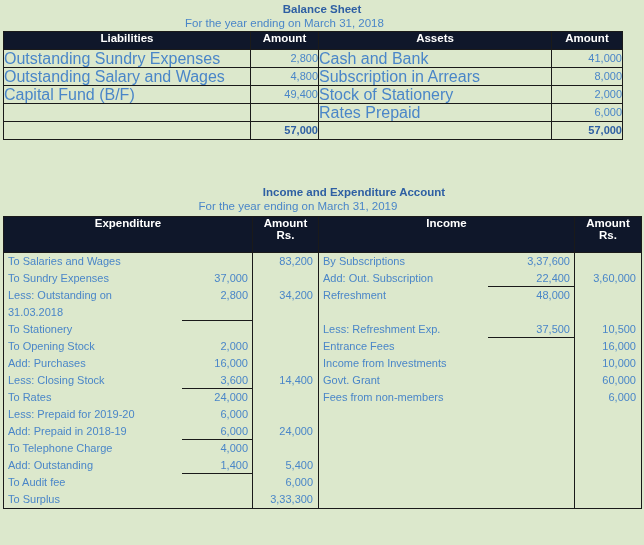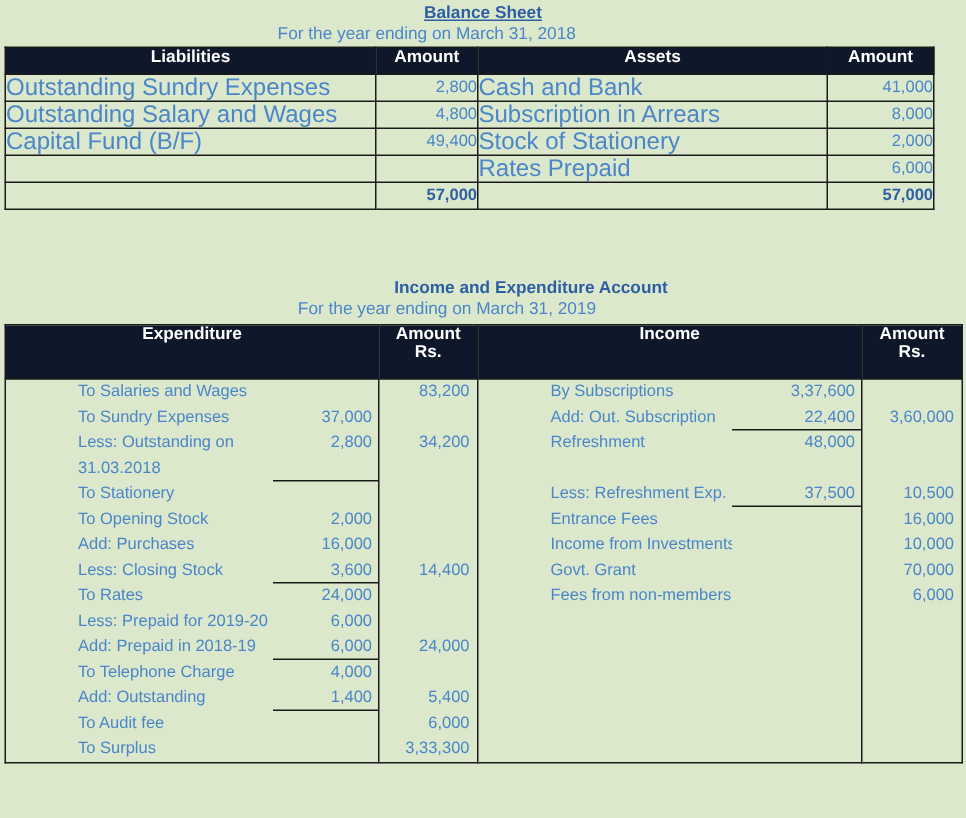--- a/index.html
+++ b/index.html
@@ -103,21 +103,20 @@
   }
   .split .lbl {
     flex: 1 1 auto;
     font-size: 11px;
     color: #4a86c8;
     padding-left: 4px;
     white-space: nowrap;
     line-height: 17px;
     height: 17px;
     overflow: hidden;
-    margin-left: 44px;
   }
   .split .sub {
     flex: 0 0 66px;
     font-size: 11px;
     color: #4a86c8;
     text-align: right;
     padding-right: 4px;
     white-space: nowrap;
     line-height: 17px;
     height: 17px;
@@ -128,21 +127,21 @@
   }
   .split .sub.wide { flex: 0 0 82px; }
 
   .inner-pad { padding: 0; }
 </style>
 </head>
 <body>
 
 <div class="sheet">
 
-  <div class="title" style="position:absolute; left:0; top:2px; width:644px;text-decoration:underline;">Balance Sheet</div>
+  <div class="title" style="position:absolute; left:0; top:2px; width:644px;">Balance Sheet</div>
   <div class="subtitle" style="position:absolute; left:0; top:16px; width:569px;">For the year ending on March 31, 2018</div>
 
   <table class="tbl" id="balance-sheet">
     <colgroup>
       <col style="width:247px;">
         <col style="width:68px;">
       <col style="width:233px;">
         <col style="width:71px;">
     </colgroup>
     <tbody>
@@ -338,21 +337,21 @@
       </td>
 
       <td class="inner-pad">
         <div class="cell-num"></div>
         <div class="cell-num">3,60,000</div>
         <div class="cell-num"></div>
         <div class="cell-num"></div>
         <div class="cell-num">10,500</div>
         <div class="cell-num">16,000</div>
         <div class="cell-num">10,000</div>
-        <div class="cell-num">70,000</div>
+        <div class="cell-num">60,000</div>
         <div class="cell-num">6,000</div>
       </td>
     </tr>
 
   </tbody>
     </table>
 
 </div>
 
 </body></html>

